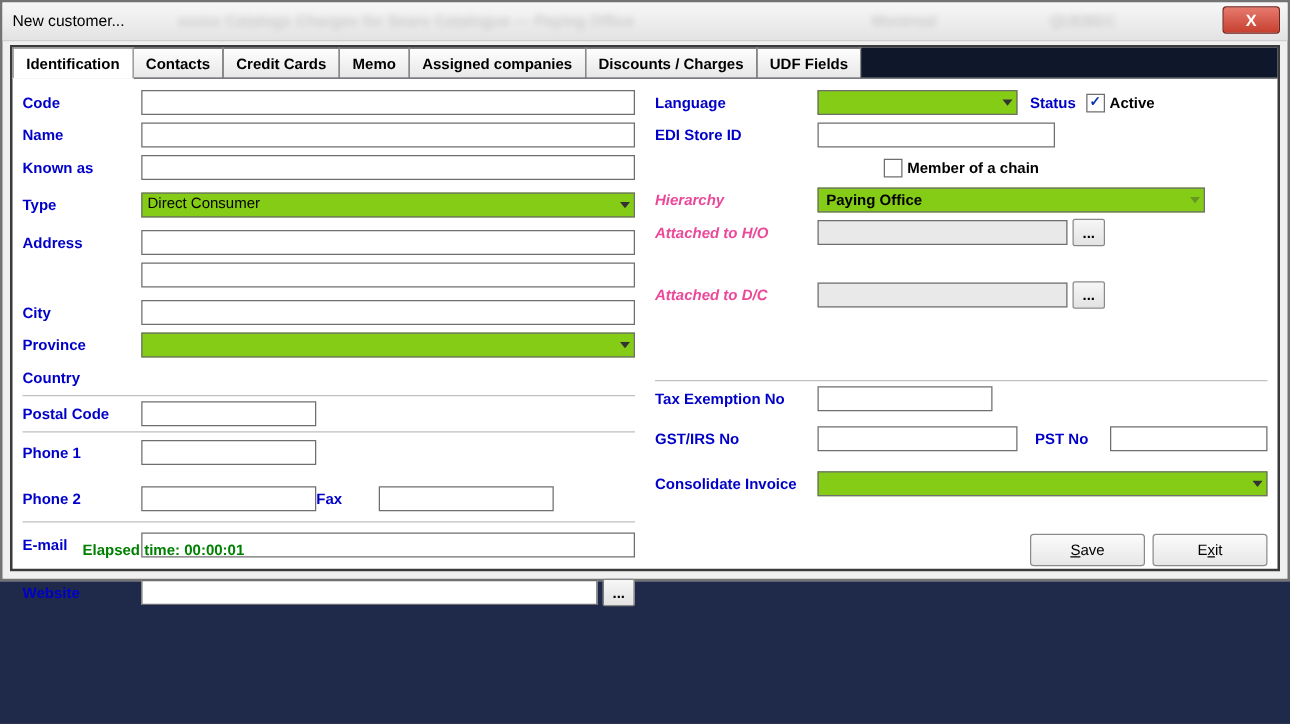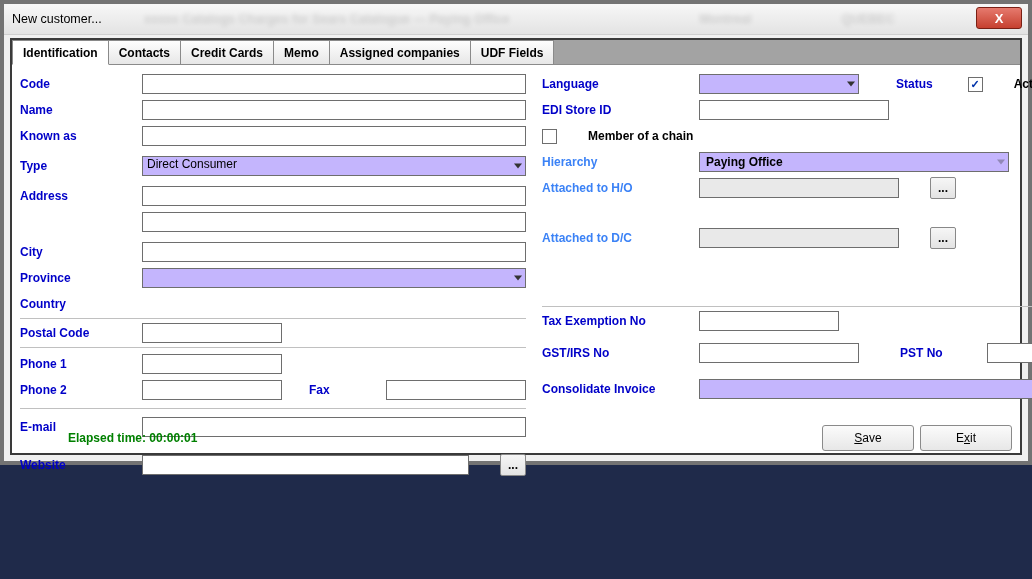--- a/index.html
+++ b/index.html
@@ -8,21 +8,21 @@
     font-family: "Segoe UI", Tahoma, Arial, sans-serif;
     font-size: 12px;
     background: #1f2a4a;
     height: 100%;
   }
   .window {
     position: absolute;
     width: 1032px;
     height: 465px;
     background: #f0f0f0;
-    border: 4px solid #737373;
+    border: 2px solid #737373;
     box-sizing: border-box;
   }
   .titlebar {
     height: 30px;
     background: linear-gradient(#f7f7f7,#e3e3e3);
     border-bottom: 1px solid #cfcfcf;
     display: flex;
     align-items: center;
     padding: 0 0 0 8px;
     position: relative;
@@ -65,21 +65,21 @@
     left: 6px;
     right: 6px;
     top: 34px;
     bottom: 6px;
     background: #fff;
     border: 2px solid #3a3a3a;
   }
   .tabstrip {
     display: flex;
     border-bottom: 1px solid #8a8a8a;
-    background: #a3a3a3;
+    background: #0f172a;
     height: 24px;
   }
   .tab {
     padding: 4px 10px 4px 10px;
     border: 1px solid #8a8a8a;
     border-bottom: none;
     margin-right: -1px;
     background: linear-gradient(#fefefe,#e7e7e7);
     font-weight: bold;
     display: flex;
@@ -103,39 +103,38 @@
   .col {
     flex: 1;
     position: relative;
     padding: 6px 8px;
   }
   .row {
     display: flex;
     align-items: center;
     margin: 2px 0;
     height: 24px;
-    gap: 27px;
   }
   .lbl {
     color: #0000c8;
     font-weight: bold;
     width: 95px;
     flex-shrink: 0;
   }
   .lbl.wide { width: 130px; }
-  .lbl.black { color:#3b82f6; font-weight: bold;}
+  .lbl.black { color:#ec4899; font-weight: bold; font-style: italic;}
   .inp, .sel, .ro {
     height: 20px;
     border: 1px solid #6e6e6e;
     background: #fff;
     box-sizing: border-box;
     padding: 0 4px;
   }
   .sel {
-    background: #c4b5fd;
+    background: #84cc16;
   }
   .ro { background: #e9e9e9; }
   .sel-wrap, .inp-wrap { position: relative; display:flex; align-items:center; }
   .sel-caret {
     position: absolute;
     right: 4px;
     top: 50%;
     transform: translateY(-50%);
     width: 0; height: 0;
     border-left: 4px solid transparent;
@@ -212,20 +211,21 @@
   </div>
 
   <div class="content-outer">
 
     <div class="tabstrip">
       <div class="tab selected">Identification</div>
       <div class="tab">Contacts</div>
       <div class="tab">Credit Cards</div>
       <div class="tab">Memo</div>
       <div class="tab">Assigned companies</div>
+      <div class="tab">Discounts / Charges</div>
       <div class="tab">UDF Fields</div>
     </div>
 
     <div class="form-area">
 
       <div class="col">
         <div class="row">
           <span class="lbl">Code</span>
           <div class="inp" style="flex:1"></div>
         </div>
@@ -271,21 +271,21 @@
         <hr class="hr">
         <div class="row">
           <span class="lbl">Postal Code</span>
           <div class="inp" style="width:140px"></div>
         </div>
         <hr class="hr">
         <div class="row" style="margin-top:4px">
           <span class="lbl">Phone 1</span>
           <div class="inp" style="width:140px"></div>
         </div>
-        <div class="row" style="margin-top:2px">
+        <div class="row" style="margin-top:13px">
           <span class="lbl">Phone 2</span>
           <div class="inp" style="width:140px"></div>
           <span class="lbl" style="width:50px; ">Fax</span>
           <div class="inp" style="width:140px"></div>
         </div>
         <hr class="hr" style="margin-top:6px">
         <div class="row" style="margin-top:6px">
           <span class="lbl">E-mail</span>
           <div class="inp" style="flex:1"></div>
         </div>
@@ -306,21 +306,21 @@
           <span class="lbl" style="width:auto; margin-left:10px">Status</span>
           <span class="checkbox" style="margin-left:8px">
             <span class="check-mark">✓</span>
           </span>
           <span style="font-weight:bold">Active</span>
         </div>
         <div class="row">
           <span class="lbl wide">EDI Store ID</span>
           <div class="inp" style="width:190px"></div>
         </div>
-        <div class="row" style="padding-left:0;">
+        <div class="row" style="padding-left:0;justify-content:center;">
           <span class="checkbox"></span>
           <span style="font-weight:bold">Member of a chain</span>
         </div>
         <div class="row">
           <span class="lbl wide black">Hierarchy</span>
           <div class="sel-wrap" style="width:310px">
             <div class="sel" style="width:310px;padding-left:6px;display:flex;align-items:center">
               <span style="font-weight:bold">Paying Office</span>
             </div>
             <div class="sel-caret" style="opacity:.35"></div>

